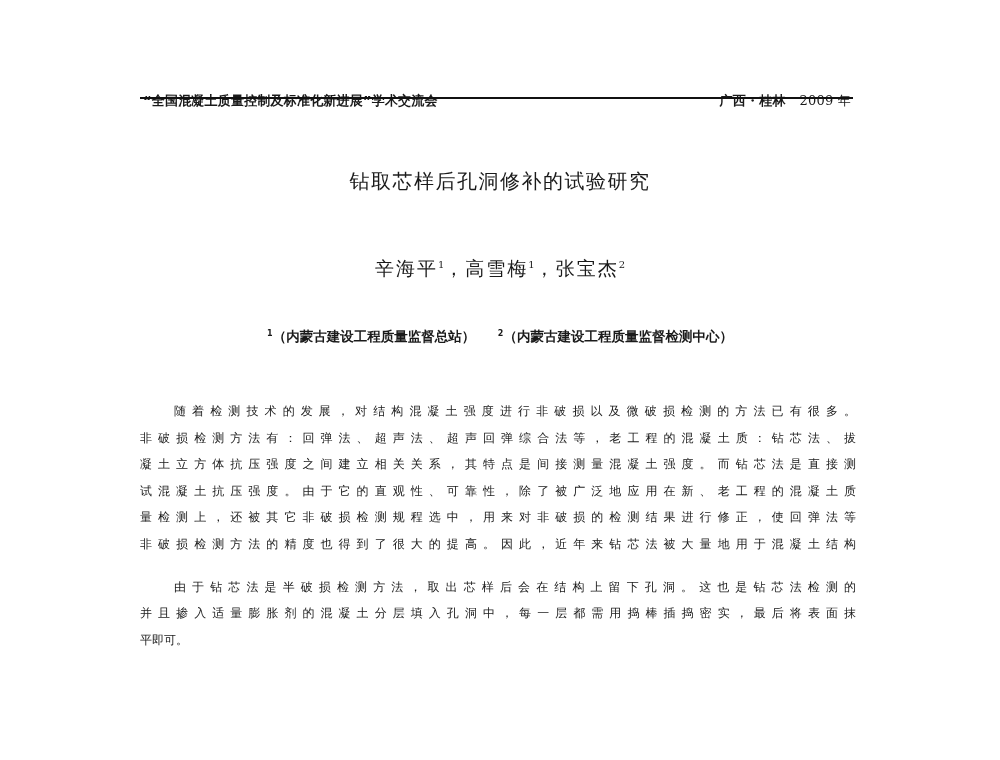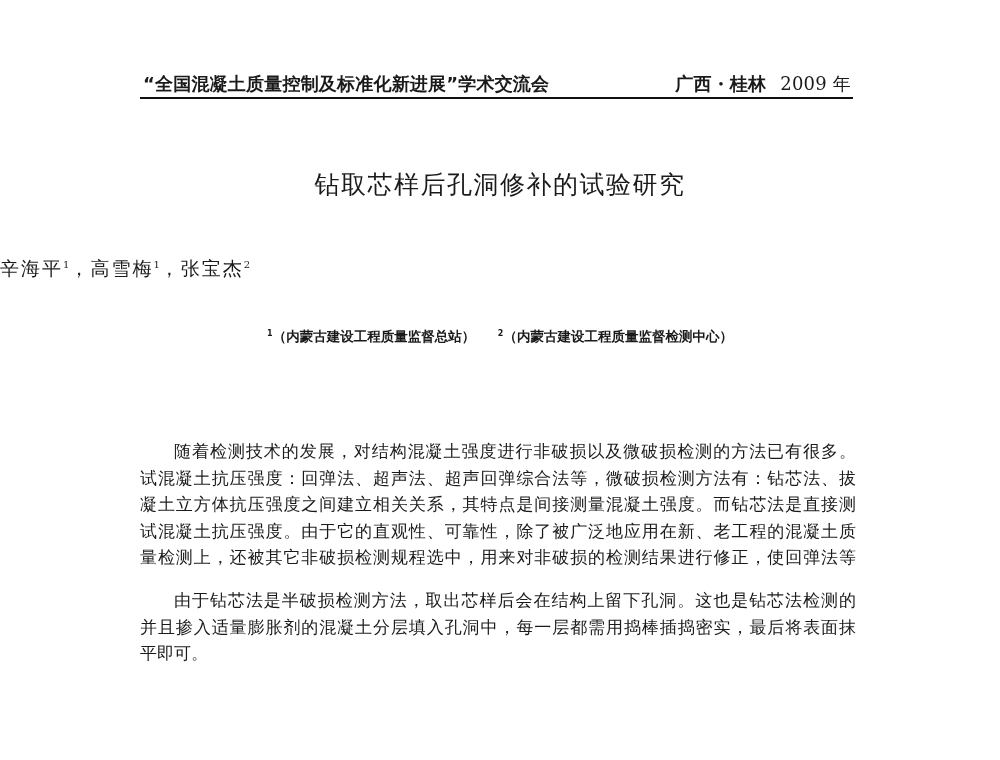--- a/index.html
+++ b/index.html
@@ -16,24 +16,24 @@
     font-family: "DejaVu Sans", "Liberation Sans", sans-serif;
   }
   .page {
     position: absolute;
     left: 0; top: 0;
     width: 1000px; height: 760px;
   }
   .running-header {
     position: absolute;
     left: 143px;
-    top: 72px;
+    top: 92px;
     width: 708px;
     height: 20px;
-    font-size: 18px;
+    font-size: 13px;
     font-weight: bold;
     letter-spacing: 0.2px;
   }
   .running-header .left {
     position: absolute;
     left: 0;
     top: 0;
     white-space: nowrap;
   }
   .running-header .right {
@@ -55,31 +55,31 @@
     width: 713px;
     height: 0;
     border-top: 2px solid #111;
   }
   .title {
     position: absolute;
     left: 0;
     width: 1000px;
     top: 168px;
     text-align: center;
-    font-size: 25px;
+    font-size: 20px;
     letter-spacing: 1.5px;
     font-weight: normal;
     margin: 0;
   }
   .authors {
     position: absolute;
     left: 0;
     width: 1000px;
     top: 256px;
-    text-align: left;
+    text-align: center;
     font-size: 19px;
     letter-spacing: 2px;
     font-family: "DejaVu Serif", "Liberation Serif", serif;
   }
   .authors sup {
     font-size: 10px;
     vertical-align: super;
     letter-spacing: 0;
   }
   .affiliations {
@@ -97,25 +97,24 @@
     vertical-align: super;
   }
   .affiliations .aff2 {
     margin-left: 18px;
   }
   .body-text {
     position: absolute;
     left: 140px;
     top: 398px;
     width: 716px;
-    font-size: 17px;
+    font-size: 12px;
     line-height: 26.6px;
     text-align: justify;
     font-family: "DejaVu Serif", "Liberation Serif", serif;
-    margin-top: 40px;
   }
   .body-text p {
     margin: 0;
     text-indent: 2em;
   }
   .body-text p.p2 {
     margin-top: 16px;
   }
   .line {
     display: block;
@@ -151,24 +150,25 @@
   </div>
 
   <div class="affiliations">
     <span class="aff1"><sup>1</sup><span>（内蒙古建设工程质量监督总站）</span></span>
     <span class="aff2"><sup>2</sup><span>（内蒙古建设工程质量监督检测中心）</span></span>
   </div>
 
   <div class="body-text">
     <p class="p1">
       <span class="line first">随着检测技术的发展，对结构混凝土强度进行非破损以及微破损检测的方法已有很多。</span>
-      <span class="line">试混凝土抗压强度：回弹法、超声法、超声回弹综合法等，微破损检测方法有：钻芯法、拔</span>
+      <span class="line">非破损检测方法有：回弹法、超声法、超声回弹综合法等，老工程的混凝土质：钻芯法、拔</span>
       <span class="line">凝土立方体抗压强度之间建立相关关系，其特点是间接测量混凝土强度。而钻芯法是直接测</span>
       <span class="line">试混凝土抗压强度。由于它的直观性、可靠性，除了被广泛地应用在新、老工程的混凝土质</span>
       <span class="line">量检测上，还被其它非破损检测规程选中，用来对非破损的检测结果进行修正，使回弹法等</span>
+      <span class="line">非破损检测方法的精度也得到了很大的提高。因此，近年来钻芯法被大量地用于混凝土结构</span>
     </p>
     <p class="p2">
       <span class="line first">由于钻芯法是半破损检测方法，取出芯样后会在结构上留下孔洞。这也是钻芯法检测的</span>
       <span class="line">并且掺入适量膨胀剂的混凝土分层填入孔洞中，每一层都需用捣棒插捣密实，最后将表面抹</span>
       <span class="line last">平即可。</span>
     </p>
   </div>
 
 </div>
 

